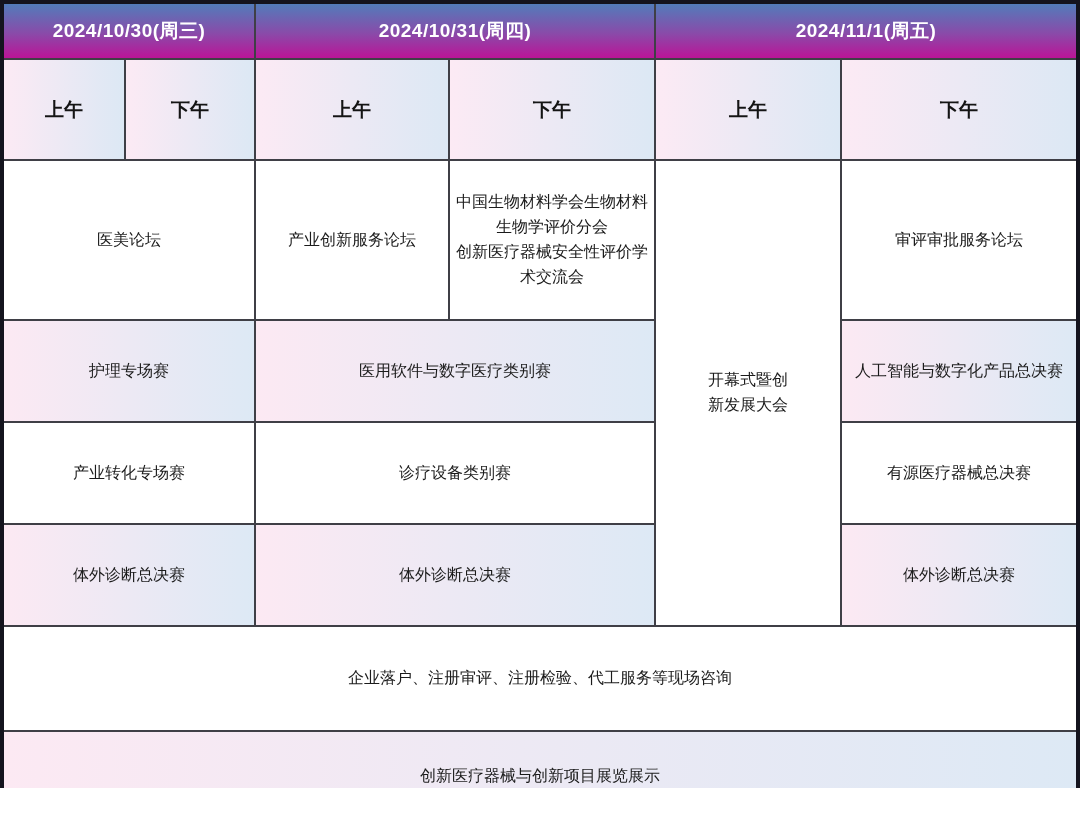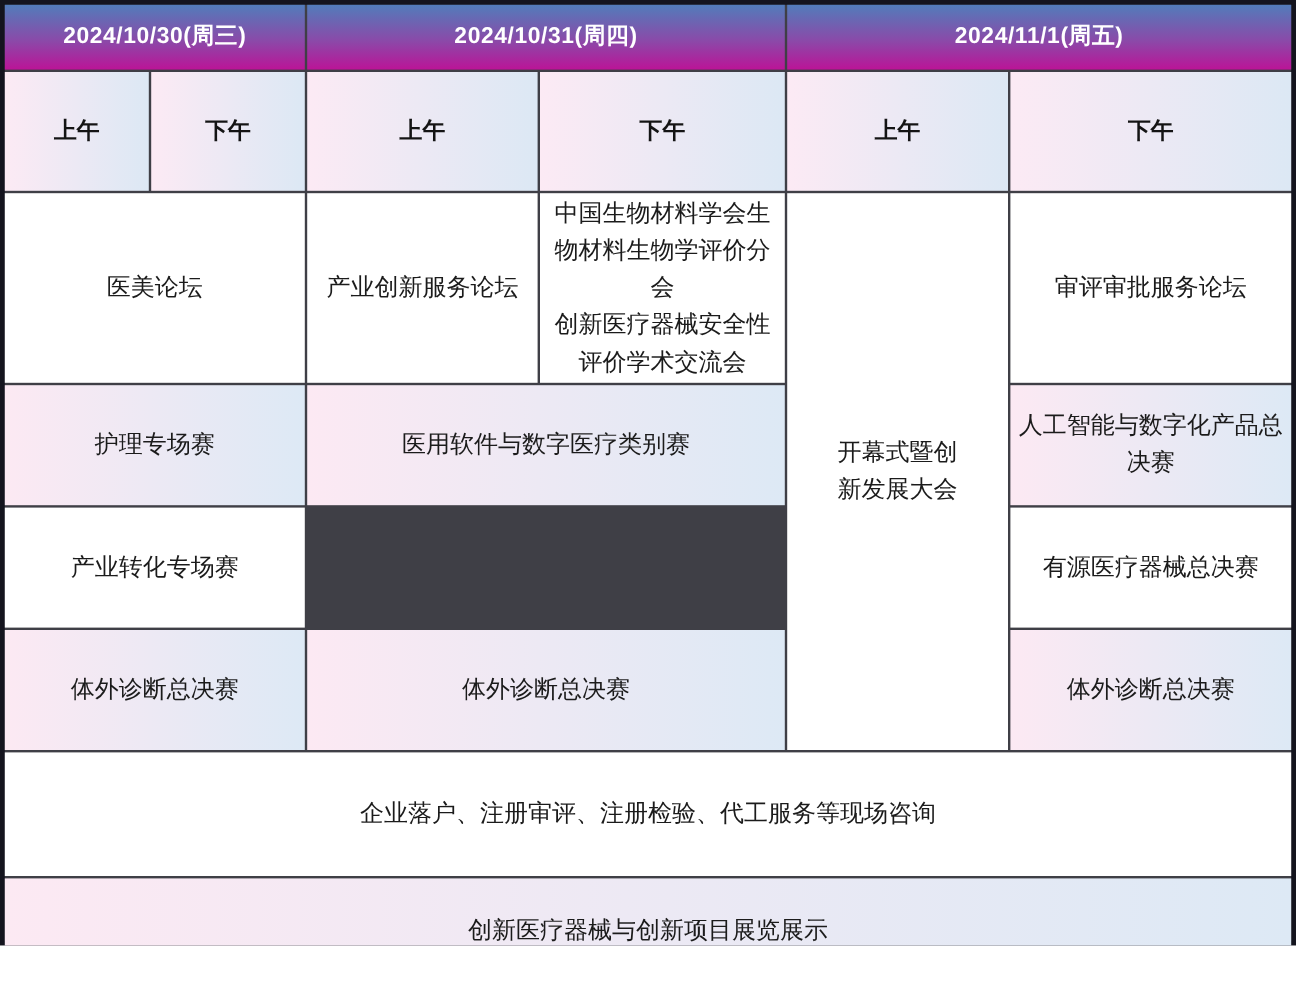--- a/index.html
+++ b/index.html
@@ -19,21 +19,21 @@
     grid-template-rows: 54px 99px 158px 100px 100px 100px 103px 89px;
     gap: 2px;
   }
   .cell {
     display: flex;
     align-items: center;
     justify-content: center;
     text-align: center;
     background: #ffffff;
     color: #1b1b1b;
-    font-size: 20px;
+    font-size: 16px;
     line-height: 1.55;
     white-space: pre-line;
     padding: 4px 6px;
     box-sizing: border-box;
   }
   .day {
     background: linear-gradient(180deg, #527cba 0%, #8a4aa9 55%, #bb1497 100%);
     color: #ffffff;
     font-weight: bold;
     font-size: 19px;
@@ -98,20 +98,21 @@
 创新医疗器械安全性评价学术交流会</div>
   <div class="cell c-kaimu">开幕式暨创
 新发展大会</div>
   <div class="cell c-shenping">审评审批服务论坛</div>
 
   <div class="cell shaded c-huli">护理专场赛</div>
   <div class="cell shaded c-ruanjian">医用软件与数字医疗类别赛</div>
   <div class="cell shaded c-ai">人工智能与数字化产品总决赛</div>
 
   <div class="cell c-zhuanhua">产业转化专场赛</div>
+  <div class="cell c-zhenliao">诊疗设备类别赛</div>
   <div class="cell c-youyuan">有源医疗器械总决赛</div>
 
   <div class="cell shaded c-tiwai-a">体外诊断总决赛</div>
   <div class="cell shaded c-tiwai-b">体外诊断总决赛</div>
   <div class="cell shaded c-tiwai-c">体外诊断总决赛</div>
 
   <div class="cell c-consult">企业落户、注册审评、注册检验、代工服务等现场咨询</div>
   <div class="cell shaded c-exhibit">创新医疗器械与创新项目展览展示</div>
 
 </div>

